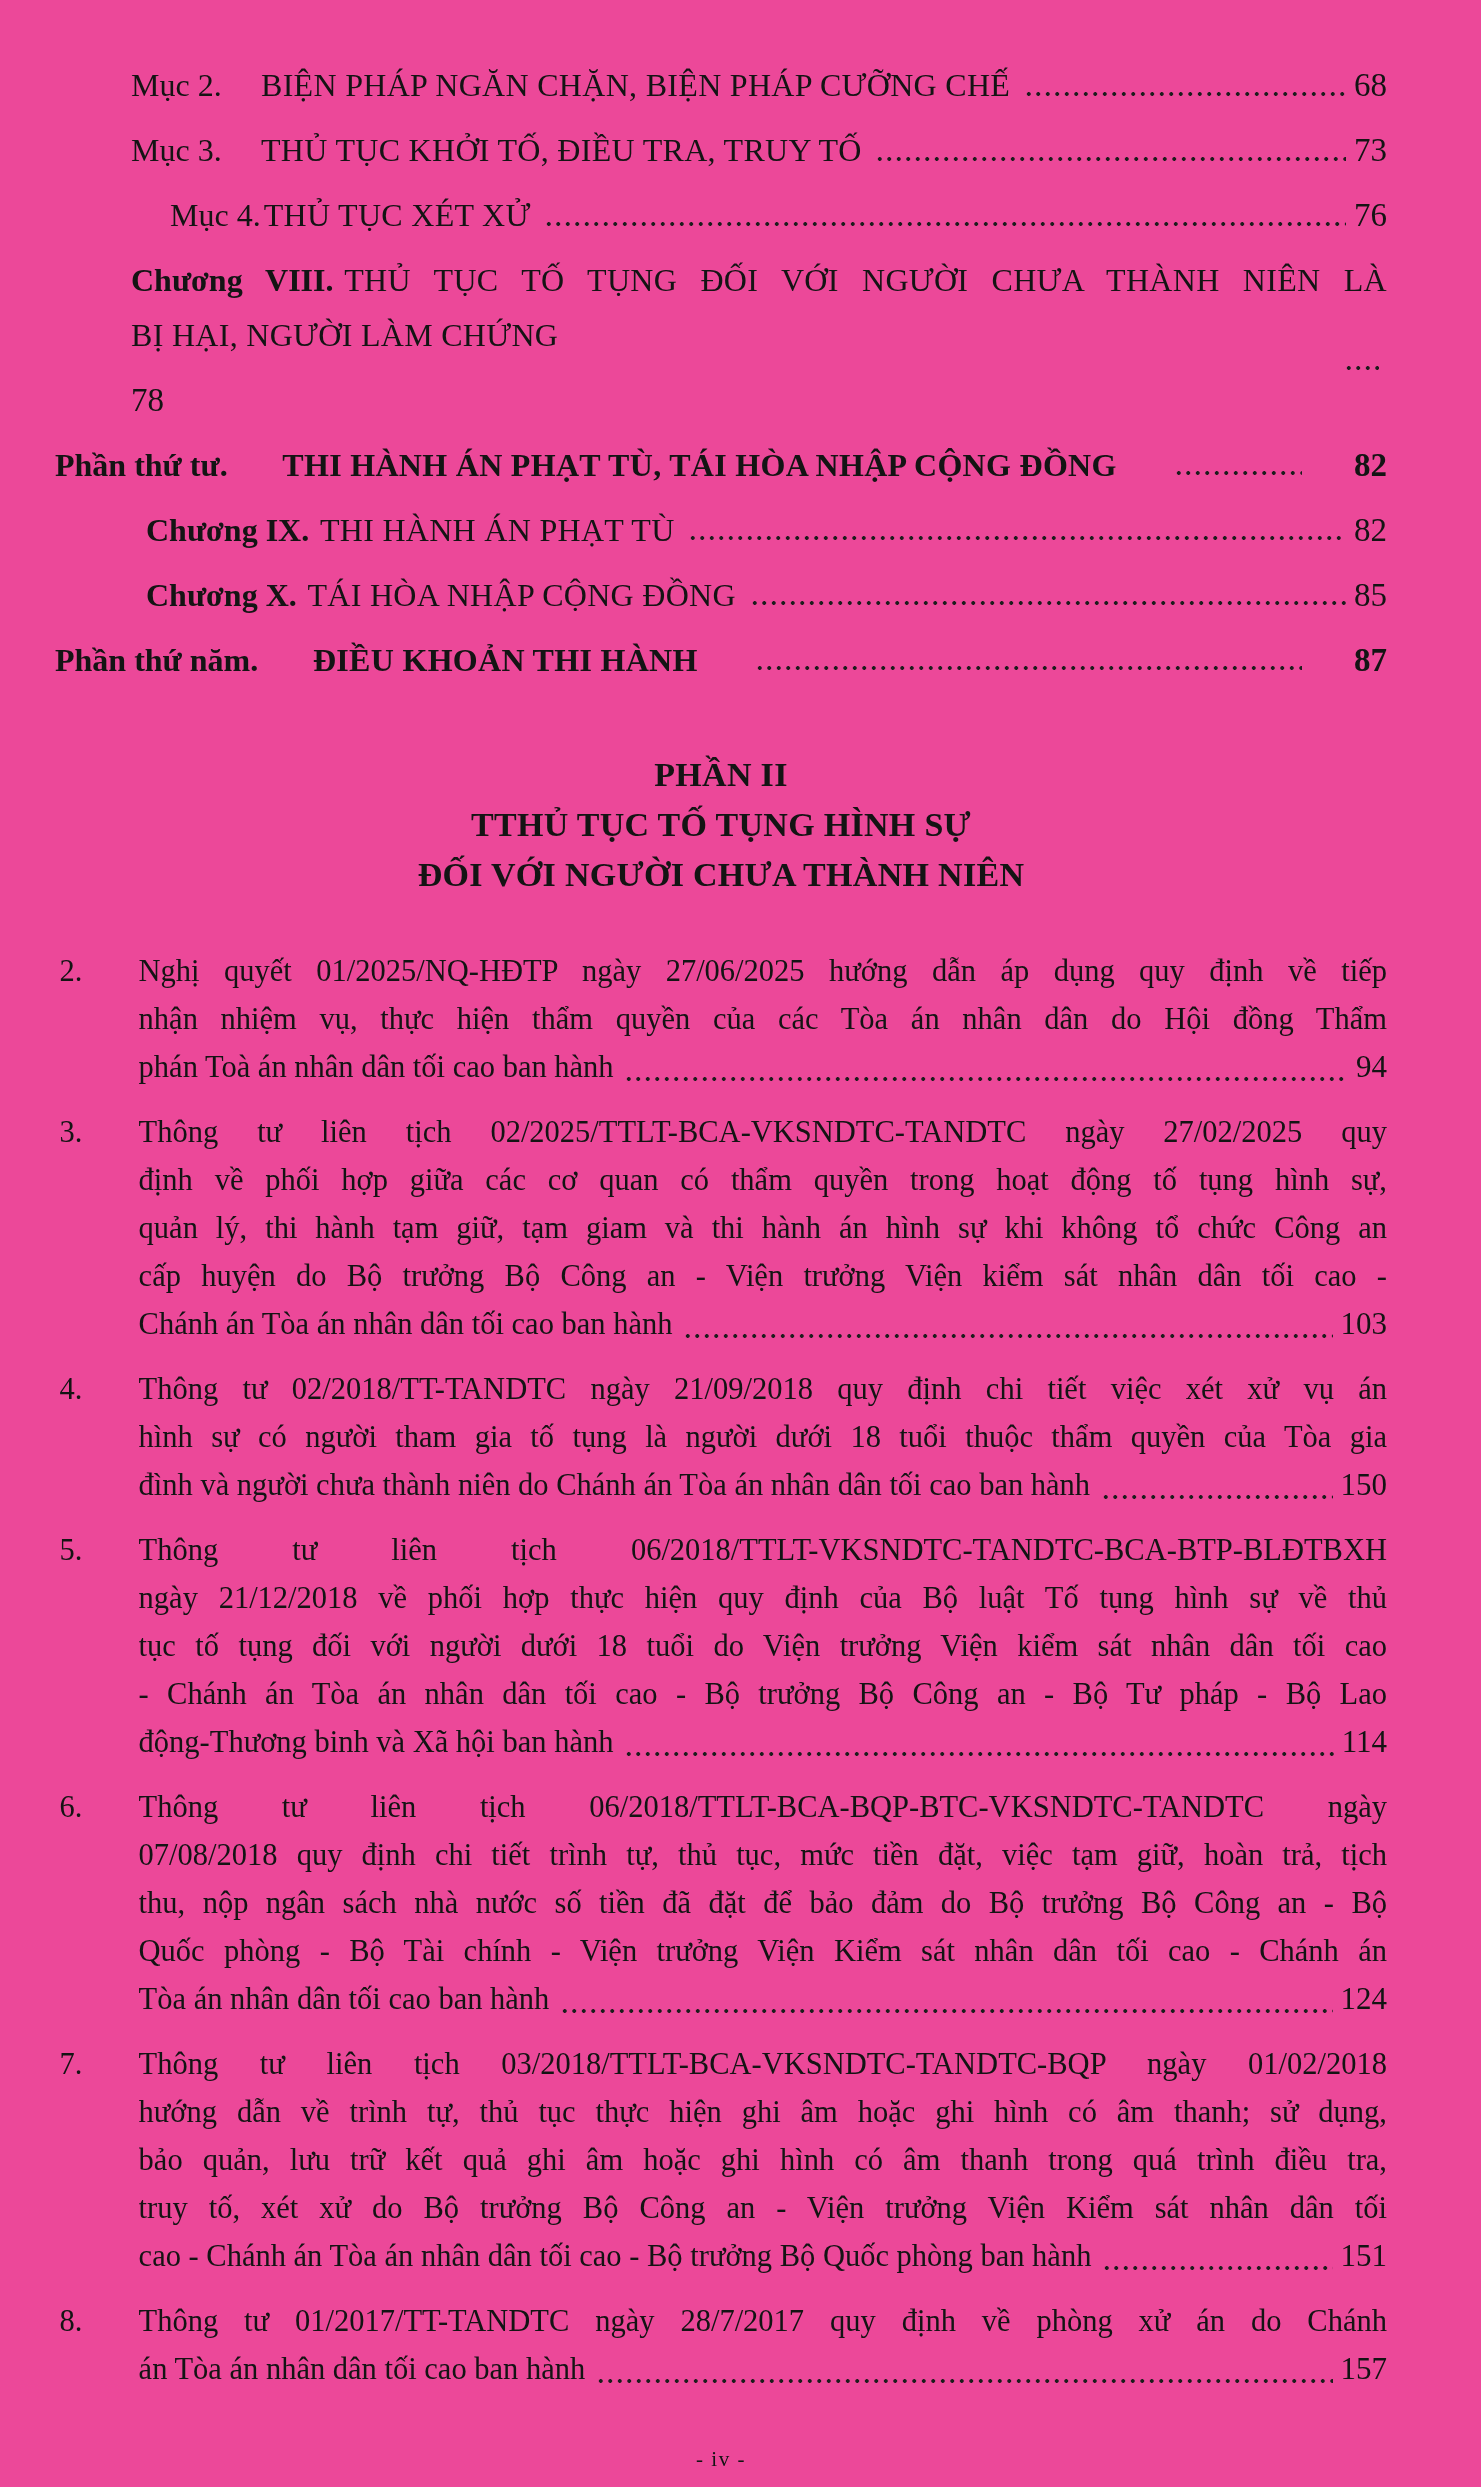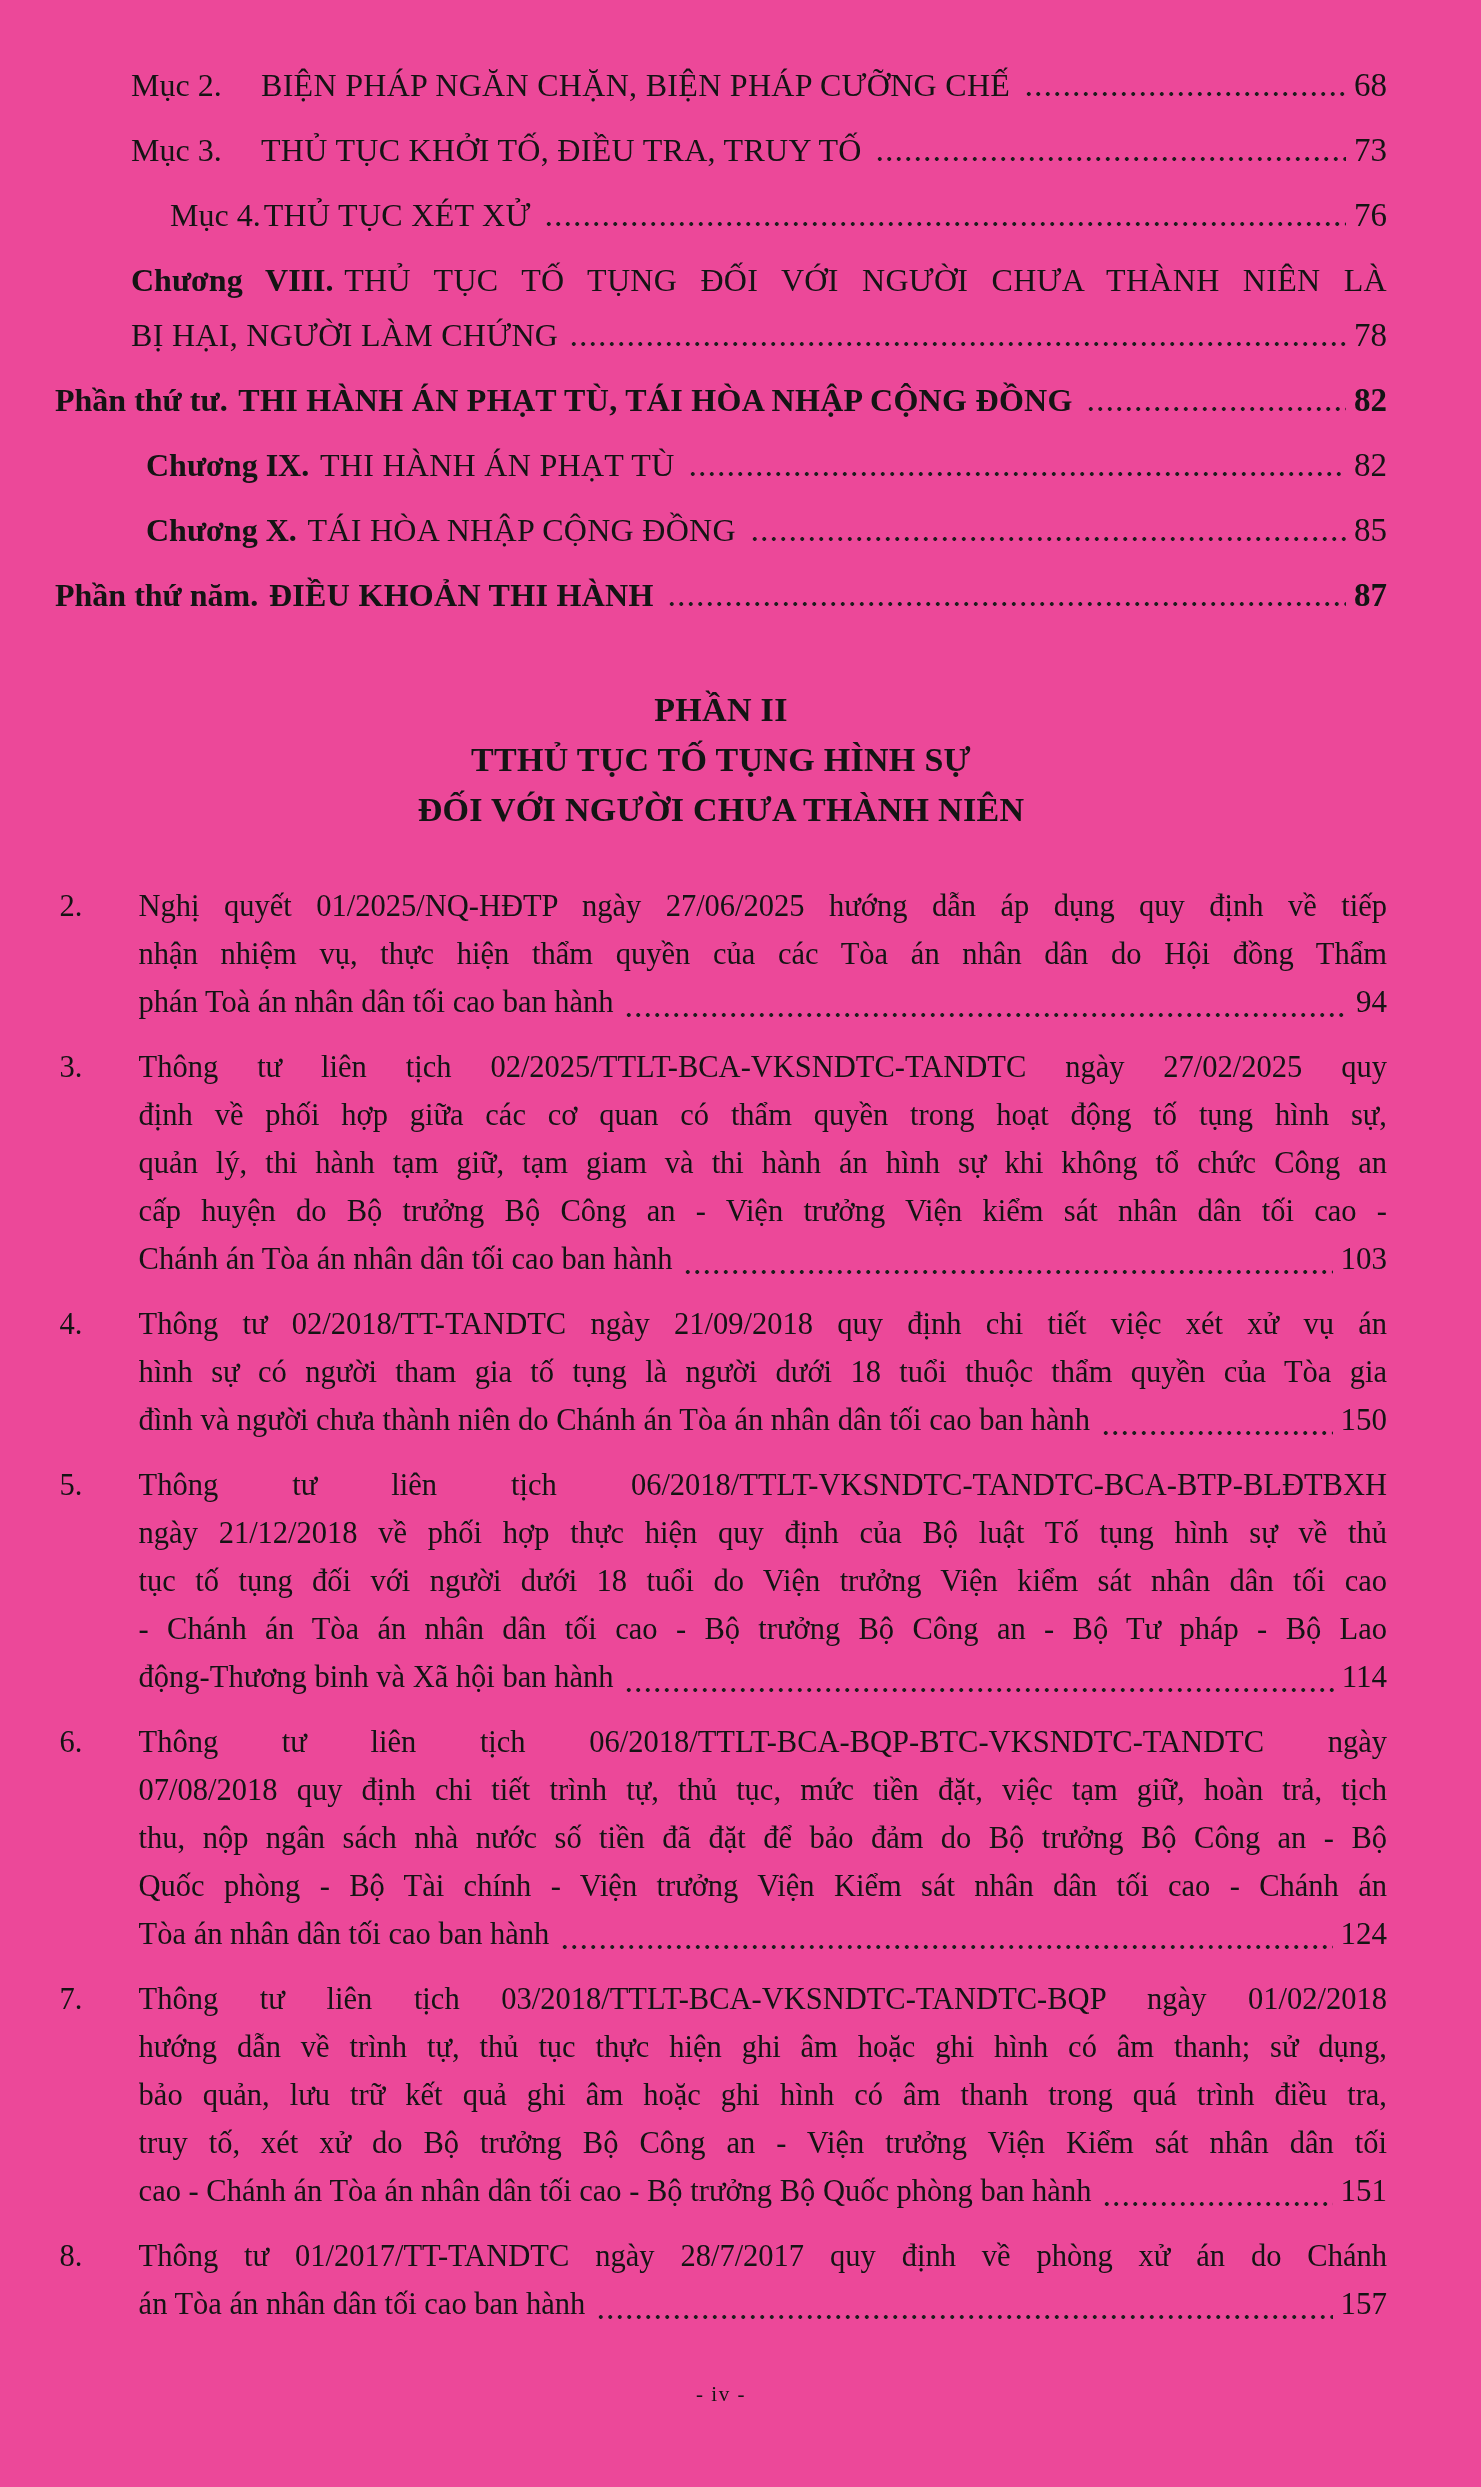--- a/index.html
+++ b/index.html
@@ -24,24 +24,24 @@
     align-items:baseline;
     font-size:32px;
     line-height:40px;
     margin-bottom:25px;
     white-space:nowrap;
   }
   .trow.muc{margin-left:76px;}
   .trow.muc .lbl{flex:none;width:130px;}
   .trow.muc4{margin-left:115px;}
   .trow.chuongsub{margin-left:91px;}
-  .trow.phan{margin-left:0;font-weight:bold;}
+  .trow.phan{margin-left:0;font-weight:bold;gap:44px;}
   .blk{display:block;margin-bottom:25px;}
   .blk .jl{margin-left:78px;}
-  .blk .lastline{margin-left:78px;}
+  .blk .lastline{margin-left:78px;flex-direction:column;}
   .lbl-b{font-weight:bold;margin-right:10.7px;}
   .caps{letter-spacing:0.3px;}
   .ttl{margin-right:3px;}
   .pg{flex:none;font-size:33px;}
   .b{font-weight:bold;}
   
   .dots{
     flex:1 1 auto;
     min-width:35px;
     height:24.4px;

